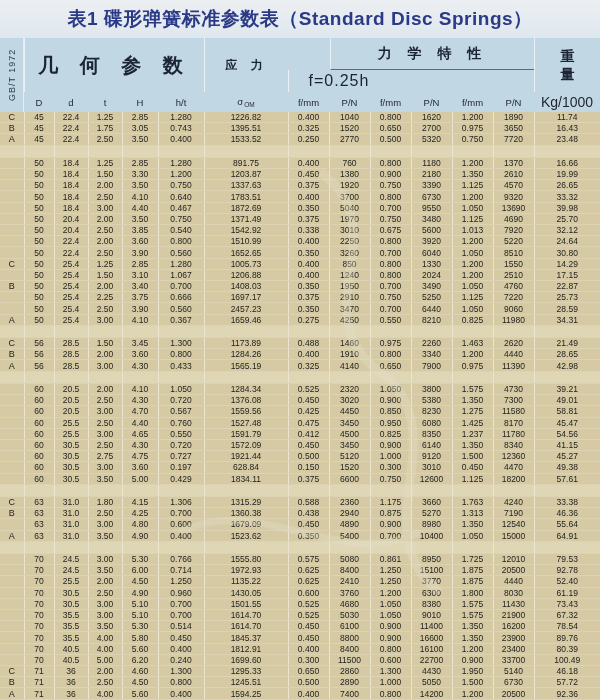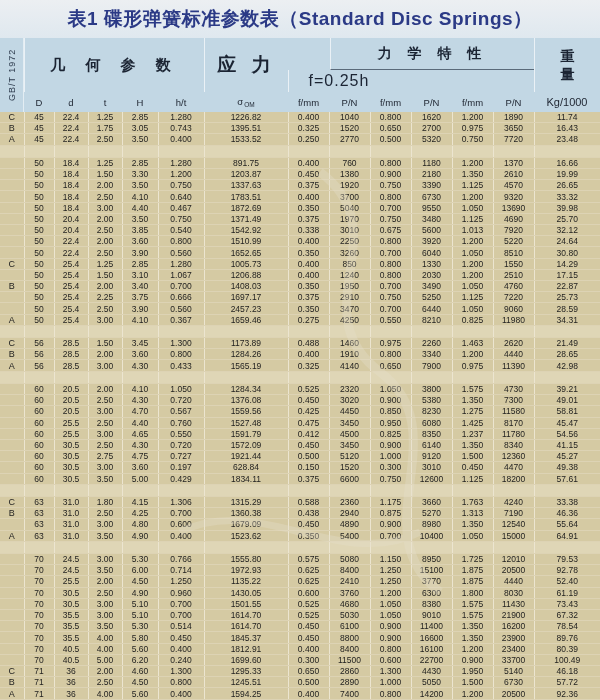--- a/index.html
+++ b/index.html
@@ -30,40 +30,40 @@
     color:#1b2433;
   }
   .hcell{display:flex;align-items:center;justify-content:center;}
   .gbt{
     grid-column:1;grid-row:1/4;
     writing-mode:vertical-rl;transform:rotate(180deg);
     font-size:9px;color:#2c3a4c;letter-spacing:1px;
     display:flex;align-items:center;justify-content:center;
     border-left:1px solid rgba(255,255,255,.55);
   }
-  .geo{grid-column:2;grid-row:1/3;font-size:15px;font-weight:bold;letter-spacing:8px;border-left:1px solid rgba(255,255,255,.65);}
-  .stress{grid-column:3;grid-row:1/3;font-size:19px;font-weight:bold;letter-spacing:5px;border-left:1px solid rgba(255,255,255,.65);}
+  .geo{grid-column:2;grid-row:1/3;font-size:20px;font-weight:bold;letter-spacing:8px;border-left:1px solid rgba(255,255,255,.65);}
+  .stress{grid-column:3;grid-row:1/3;font-size:12px;font-weight:bold;letter-spacing:5px;border-left:1px solid rgba(255,255,255,.65);}
   .mech{grid-column:4/7;grid-row:1;font-size:14px;font-weight:bold;letter-spacing:6px;border-left:1px solid rgba(255,255,255,.65);border-bottom:1px solid #5a6a7a;margin-left:42px;}
   .flevel{grid-row:2;font-size:16px;letter-spacing:1px;padding-left:19px;}
   .f25{grid-column:4;border-left:1px solid rgba(255,255,255,.65);}
   .f50{grid-column:5;}
   .f75{grid-column:6;}
   .weight{
     grid-column:7;grid-row:1/3;flex-direction:column;
     font-size:14px;font-weight:bold;line-height:1.3;
     border-left:1px solid rgba(255,255,255,.65);
   }
   .colrow{
     grid-column:2/8;grid-row:3;
     display:grid;
     grid-template-columns:30px 34px 34px 36px 46px 84px 41px 41px 41px 41px 41px 41px 66px;
     align-items:center;
   }
   .ch{text-align:center;font-size:9.5px;color:#1d2430;}
-  .ch.unit{font-size:11px;}
+  .ch.unit{font-size:14px;}
   .sigma-cell .sub{font-size:6.5px;vertical-align:sub;margin-left:1px;}
 
   
   .body-wrap{height:588px;background:#d5caa3;position:relative;}
   table.springs{
     width:600px;height:588px;border-collapse:collapse;table-layout:fixed;
   }
   table.springs td{
     text-align:center;font-size:8.5px;line-height:10px;color:#1e1e1e;
     padding:0;white-space:nowrap;overflow:hidden;
@@ -360,21 +360,21 @@
             <td class="cls"></td>
             <td>50</td>
             <td>25.4</td>
             <td>1.50</td>
             <td>3.10</td>
             <td>1.067</td>
             <td>1206.88</td>
             <td>0.400</td>
             <td>1240</td>
             <td>0.800</td>
-            <td>2030</td>
+            <td>2024</td>
             <td>1.200</td>
             <td>2510</td>
             <td>17.15</td>
           </tr>
           <tr>
             <td class="cls">B</td>
             <td>50</td>
             <td>25.4</td>
             <td>2.00</td>
             <td>3.40</td>
@@ -759,21 +759,21 @@
           <tr>
             <td class="cls"></td>
             <td>70</td>
             <td>24.5</td>
             <td>3.00</td>
             <td>5.30</td>
             <td>0.766</td>
             <td>1555.80</td>
             <td>0.575</td>
             <td>5080</td>
-            <td>1.150</td>
+            <td>0.861</td>
             <td>8950</td>
             <td>1.725</td>
             <td>12010</td>
             <td>79.53</td>
           </tr>
           <tr>
             <td class="cls"></td>
             <td>70</td>
             <td>24.5</td>
             <td>3.50</td>

